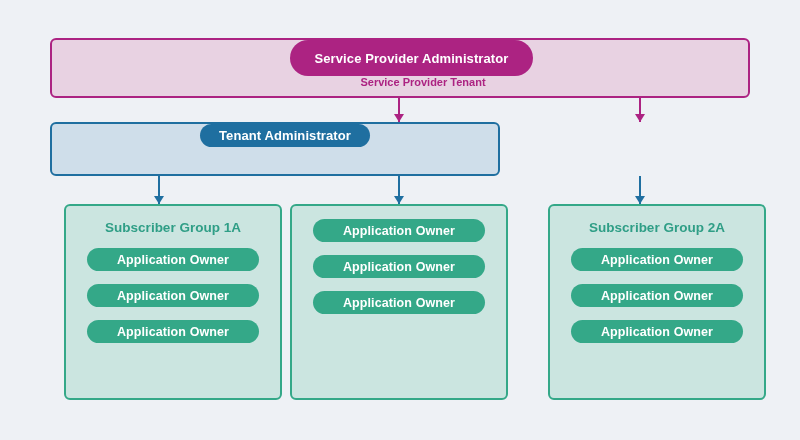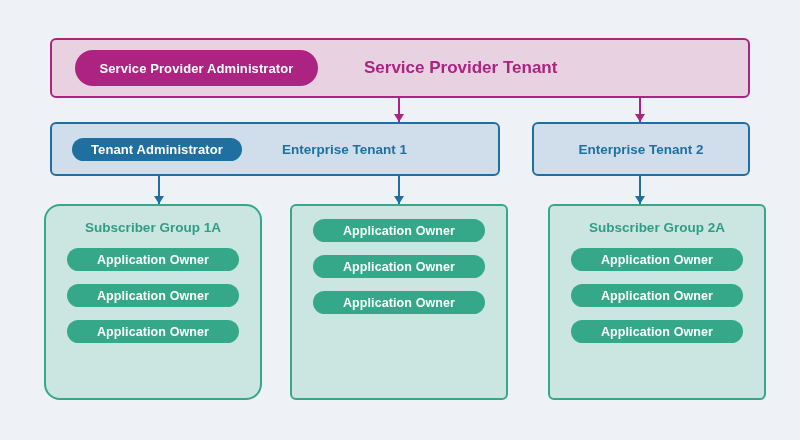--- a/index.html
+++ b/index.html
@@ -11,20 +11,21 @@
   }
   #canvas{position:relative;width:800px;height:440px;}
 
   
   .box{
     position:absolute;
     box-sizing:border-box;
     border-radius:6px;
     border-width:2px;
     border-style:solid;
+    flex-direction:column;
   }
 
   
   .provider-box{
     left:50px;top:38px;width:700px;height:60px;
     background:#e8d2e2;
     border-color:#ac2382;
     display:flex;align-items:center;
   }
   .pill{
@@ -37,21 +38,21 @@
     letter-spacing:.1px;
   }
   .provider-pill{
     margin-left:23px;
     width:243px;height:36px;
     background:#ac2382;
   }
   .provider-label{
     margin-left:46px;
     color:#ac2382;
-    font-size:17px;
+    font-size:11px;
     font-weight:bold;
   }
 
   
   .tenant-box{
     top:122px;height:54px;
     background:#cfdeea;
     border-color:#1f6fa0;
     display:flex;align-items:center;
   }
@@ -69,21 +70,21 @@
   }
   .tenant-box.t1 .tenant-label{margin-left:40px;}
 
   
   .group-box{
     top:204px;width:218px;height:196px;
     background:#cbe5e0;
     border-color:#34a888;
     display:flex;flex-direction:column;align-items:center;
   }
-  .group-box.g1{left:44px;border-radius:16px;}
+  .group-box.g1{left:64px;}
   .group-box.g2{left:290px;}
   .group-box.g3{left:548px;}
   .group-title{
     margin-top:14px;
     color:#2f9e86;
     font-size:13.5px;
     font-weight:bold;
   }
   .owner-pill{
     margin-top:13px;
@@ -125,26 +126,22 @@
     <div class="shaft"></div>
     <div class="head"></div>
   </div>
   <div class="arrow magenta" style="left:635px;top:98px;width:10px;height:24px;">
     <div class="shaft"></div>
     <div class="head"></div>
   </div>
 
   <div class="box tenant-box t1">
     <div class="pill tenant-pill">Tenant Administrator</div>
-    <div class="tenant-label">Enterprise Tenant 1</div>
   </div>
 
-  <div class="box tenant-box t2">
-    <div class="tenant-label">Enterprise Tenant 2</div>
-  </div>
 
   <div class="arrow teal" style="left:154px;top:176px;width:10px;height:28px;">
     <div class="shaft"></div>
     <div class="head"></div>
   </div>
   <div class="arrow teal" style="left:394px;top:176px;width:10px;height:28px;">
     <div class="shaft"></div>
     <div class="head"></div>
   </div>
   <div class="arrow teal" style="left:635px;top:176px;width:10px;height:28px;">

